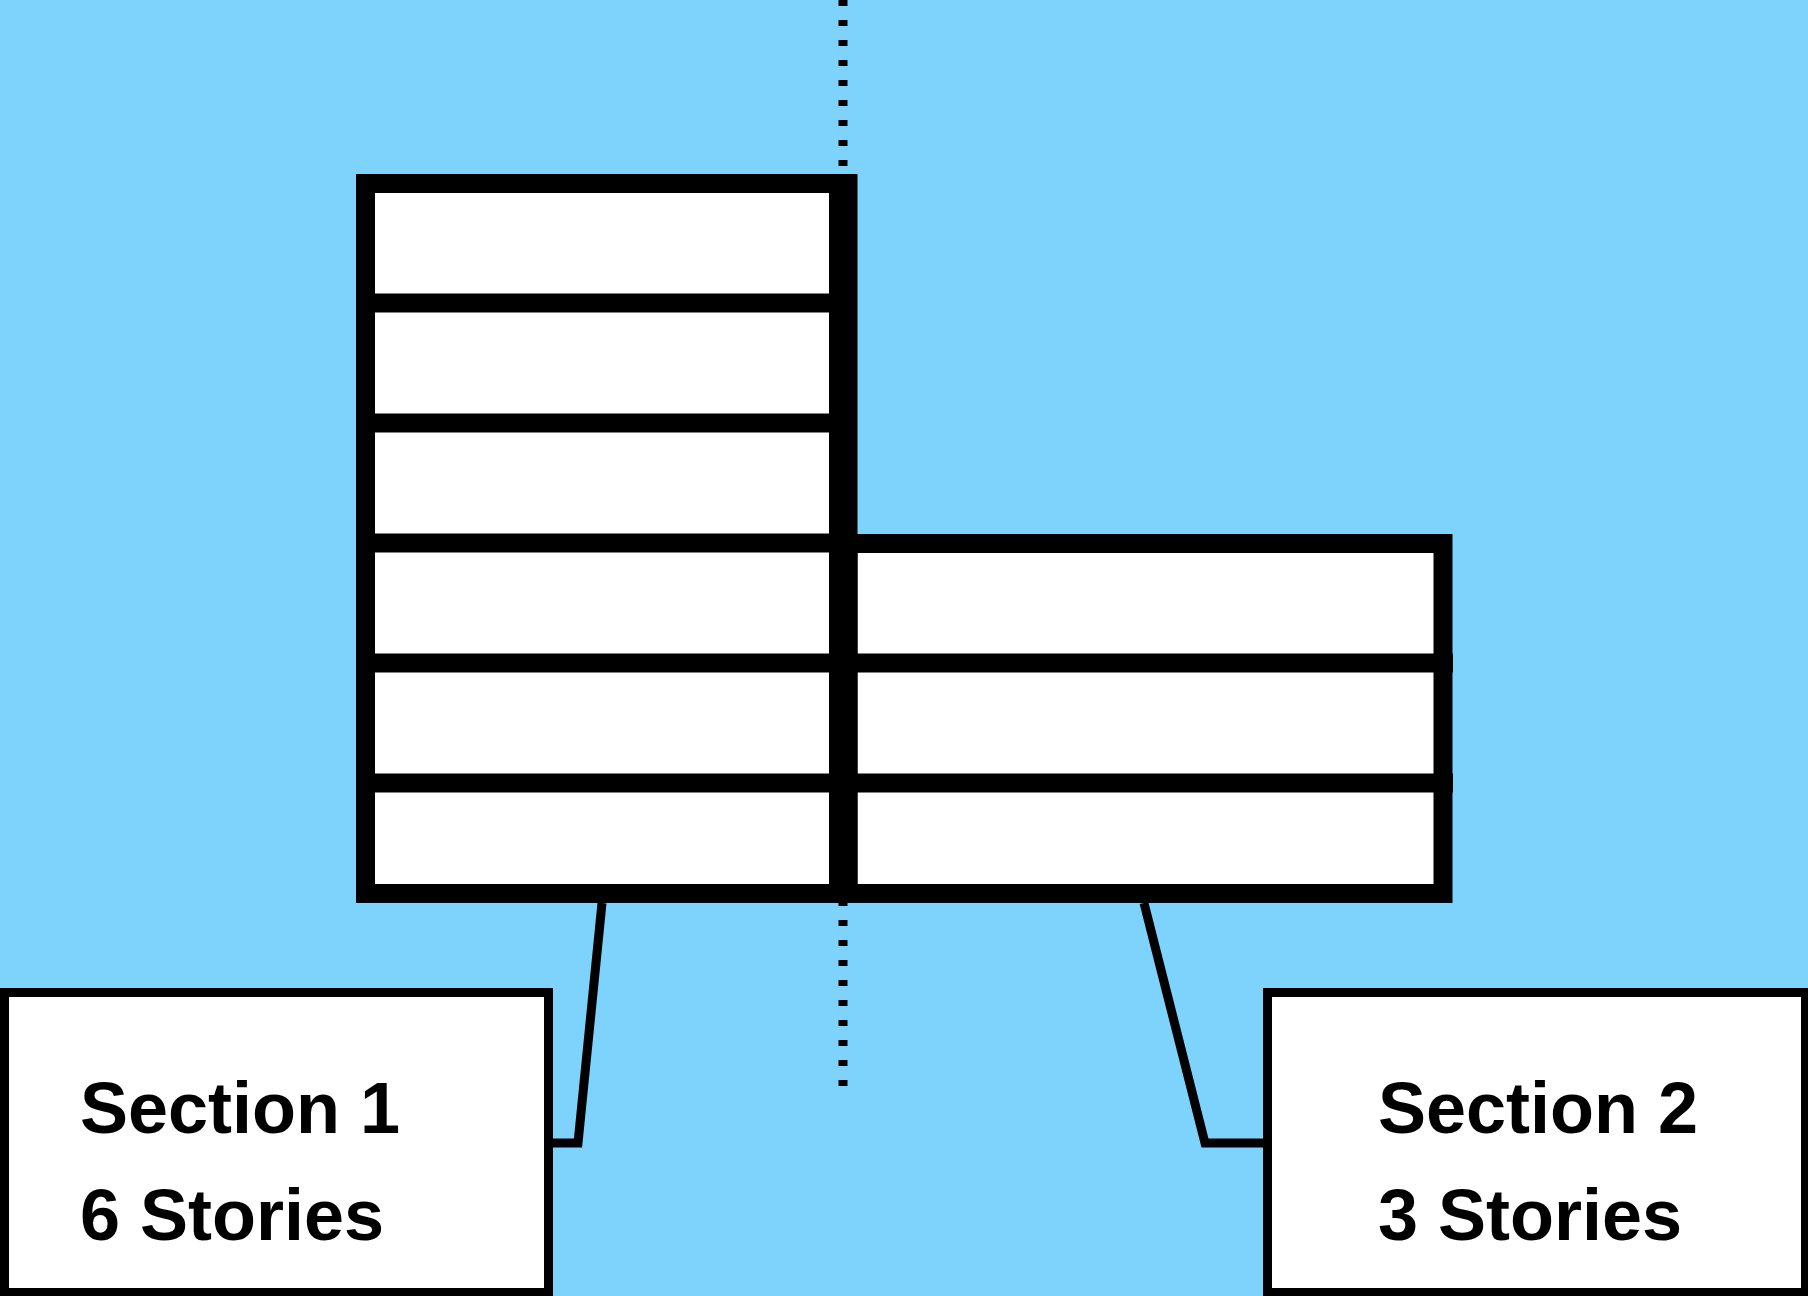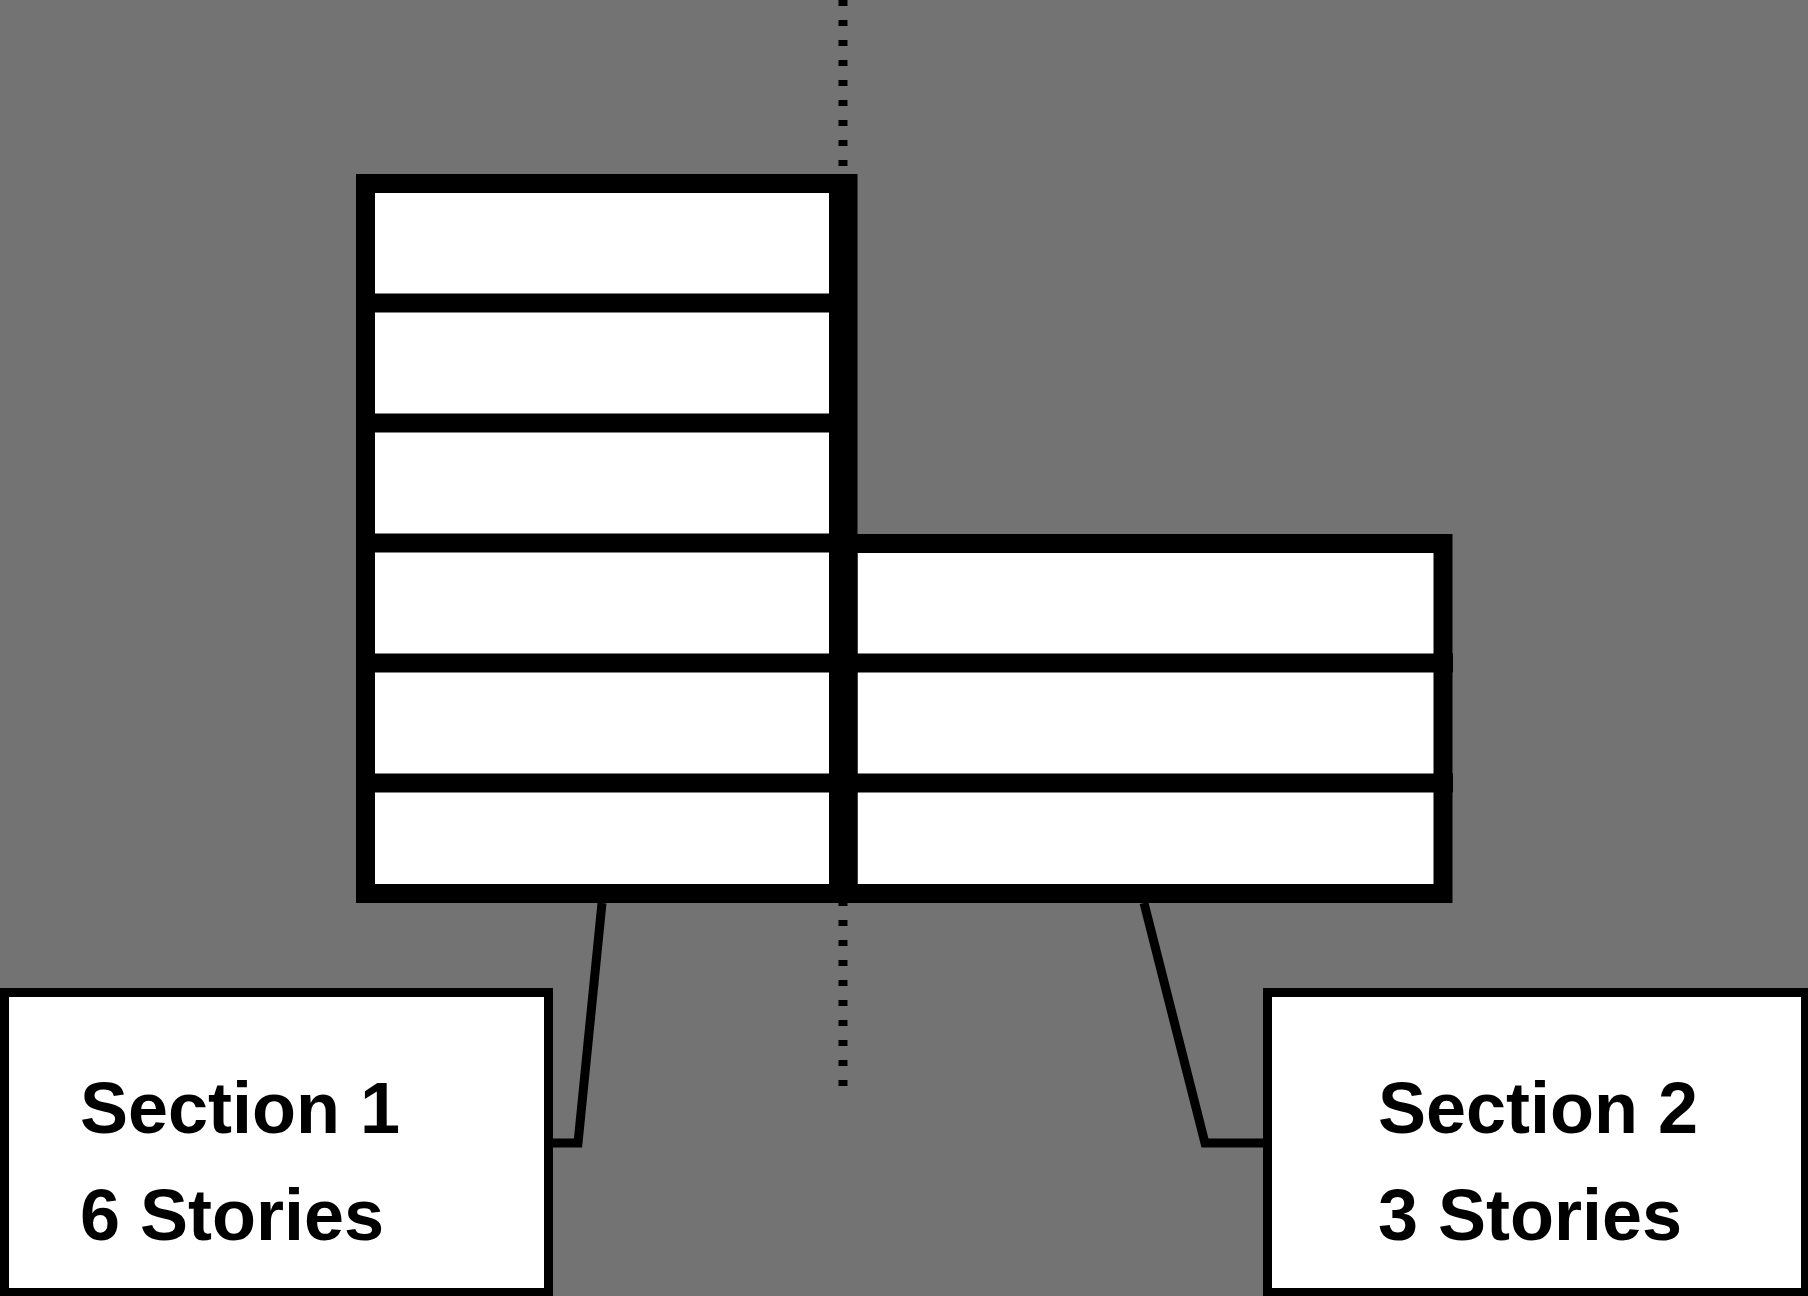--- a/index.html
+++ b/index.html
@@ -7,21 +7,21 @@
     padding: 0;
     background: #ffffff;
   }
   body {
     font-family: "Liberation Sans", sans-serif;
   }
   #stage {
     position: relative;
     width: 1808px;
     height: 1296px;
-    background: #737373;
+    background: #7dd3fc;
     overflow: hidden;
   }
   #diagram-svg {
     position: absolute;
     left: 0;
     top: 0;
     width: 1808px;
     height: 1296px;
     display: block;
   }

